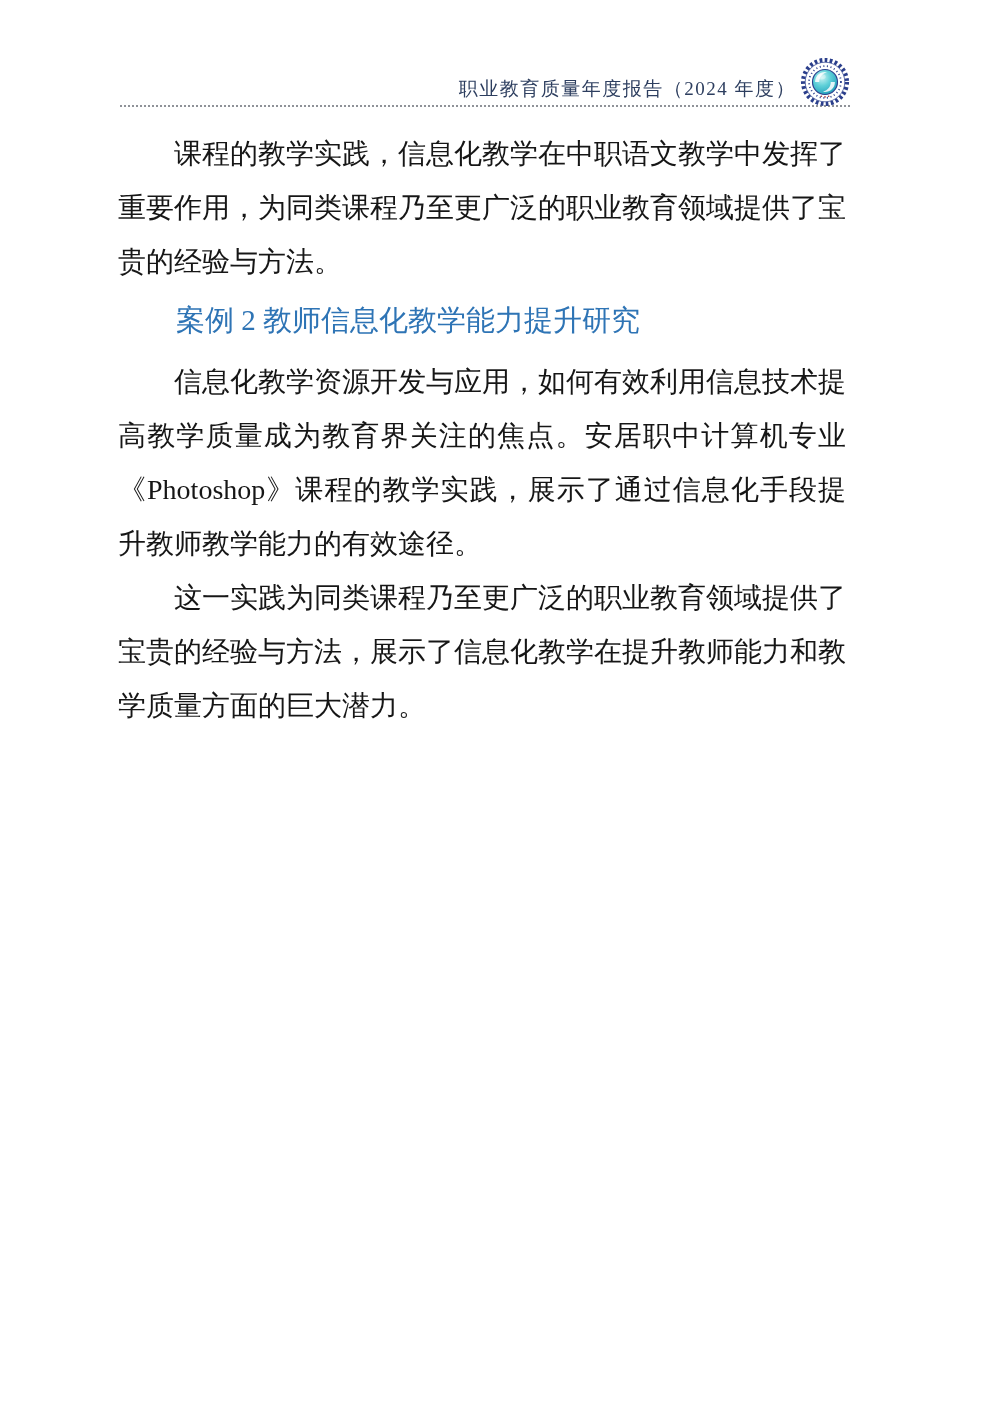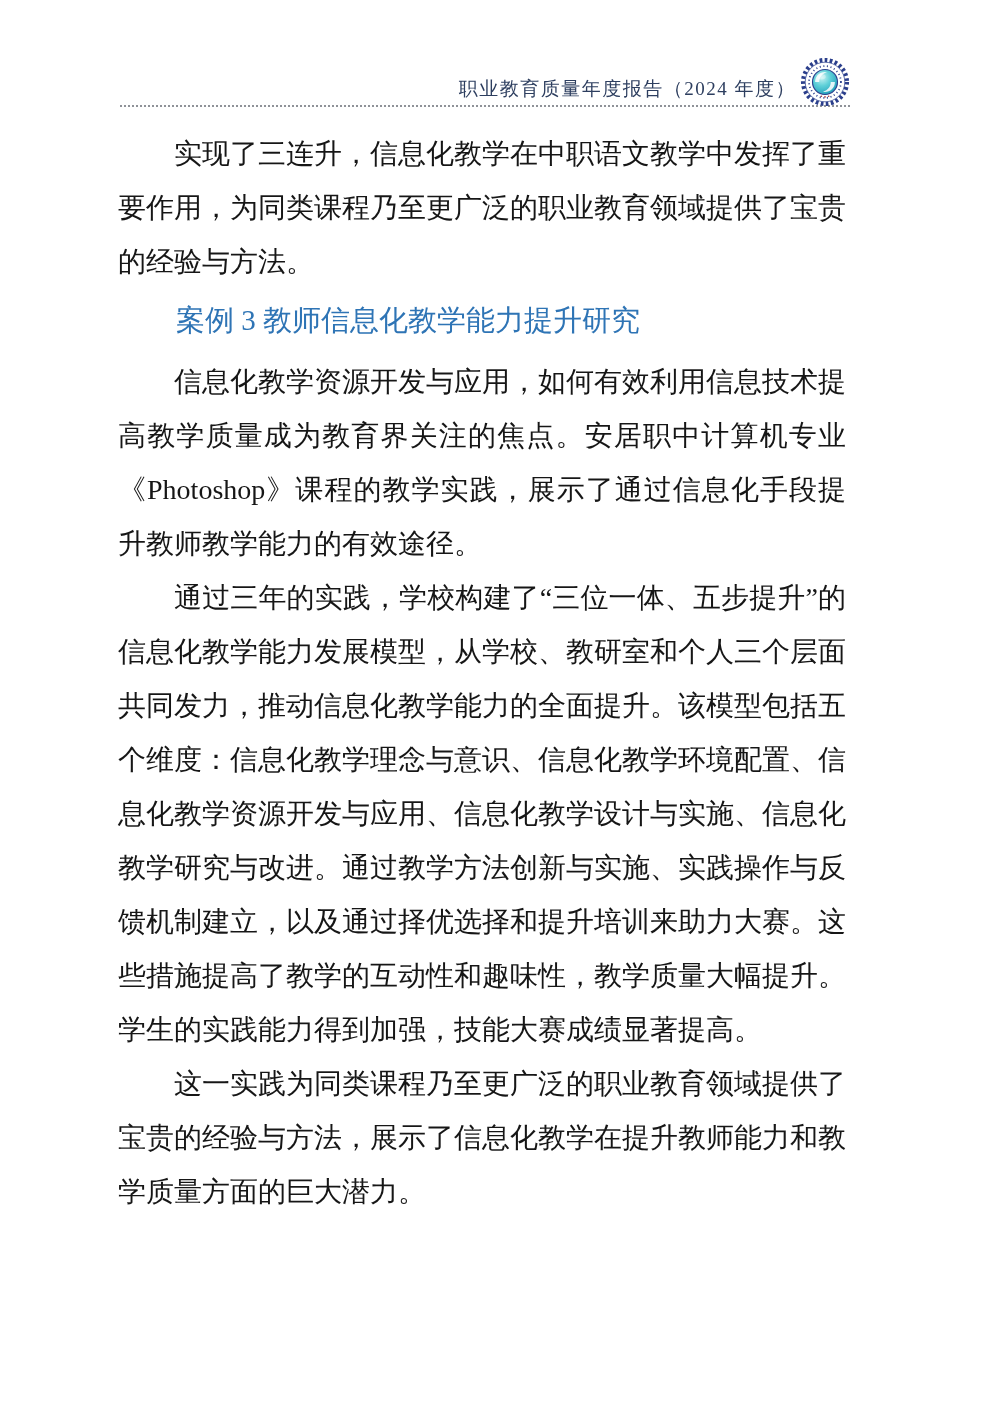--- a/index.html
+++ b/index.html
@@ -91,20 +91,19 @@
         <circle cx="24" cy="24" r="12" fill="url(#globe)" stroke="#2b3f8c" stroke-width="1.1"></circle>
 
         <path d="M 14.5 24 C 14.5 17.5 20 13.5 26 14.5 C 21 16.5 18.5 19.5 18.5 24 Z" fill="#ffffff" opacity="0.85"></path>
         <path d="M 33.5 24 C 33.5 30.5 28 34.5 22 33.5 C 27 31.5 29.5 28.5 29.5 24 Z" fill="#ffffff" opacity="0.85"></path>
         <ellipse cx="20.5" cy="19" rx="4.2" ry="2.6" fill="#ffffff" opacity="0.35"></ellipse>
       </svg>
     </span>
   </header>
 
   <main class="page-body">
-    <p class="body-par indent">实现了三连升，信息化教学在中职语文教学中发挥了重要作用，为同类课程乃至更广泛的职业教育领域提供了宝贵的经验与方法。</p>
-    <h2 class="case-heading">案例 3 教师信息化教学能力提升研究</h2>
+    <p class="body-par indent">课程的教学实践，信息化教学在中职语文教学中发挥了重要作用，为同类课程乃至更广泛的职业教育领域提供了宝贵的经验与方法。</p>
+    <h2 class="case-heading">案例 2 教师信息化教学能力提升研究</h2>
     <p class="body-par indent">信息化教学资源开发与应用，如何有效利用信息技术提高教学质量成为教育界关注的焦点。安居职中计算机专业《Photoshop》课程的教学实践，展示了通过信息化手段提升教师教学能力的有效途径。</p>
-    <p class="body-par indent">通过三年的实践，学校构建了“三位一体、五步提升”的信息化教学能力发展模型，从学校、教研室和个人三个层面共同发力，推动信息化教学能力的全面提升。该模型包括五个维度：信息化教学理念与意识、信息化教学环境配置、信息化教学资源开发与应用、信息化教学设计与实施、信息化教学研究与改进。通过教学方法创新与实施、实践操作与反馈机制建立，以及通过择优选择和提升培训来助力大赛。这些措施提高了教学的互动性和趣味性，教学质量大幅提升。学生的实践能力得到加强，技能大赛成绩显著提高。</p>
     <p class="body-par indent">这一实践为同类课程乃至更广泛的职业教育领域提供了宝贵的经验与方法，展示了信息化教学在提升教师能力和教学质量方面的巨大潜力。</p>
   </main>
 
 </div>
 
 </body></html>

